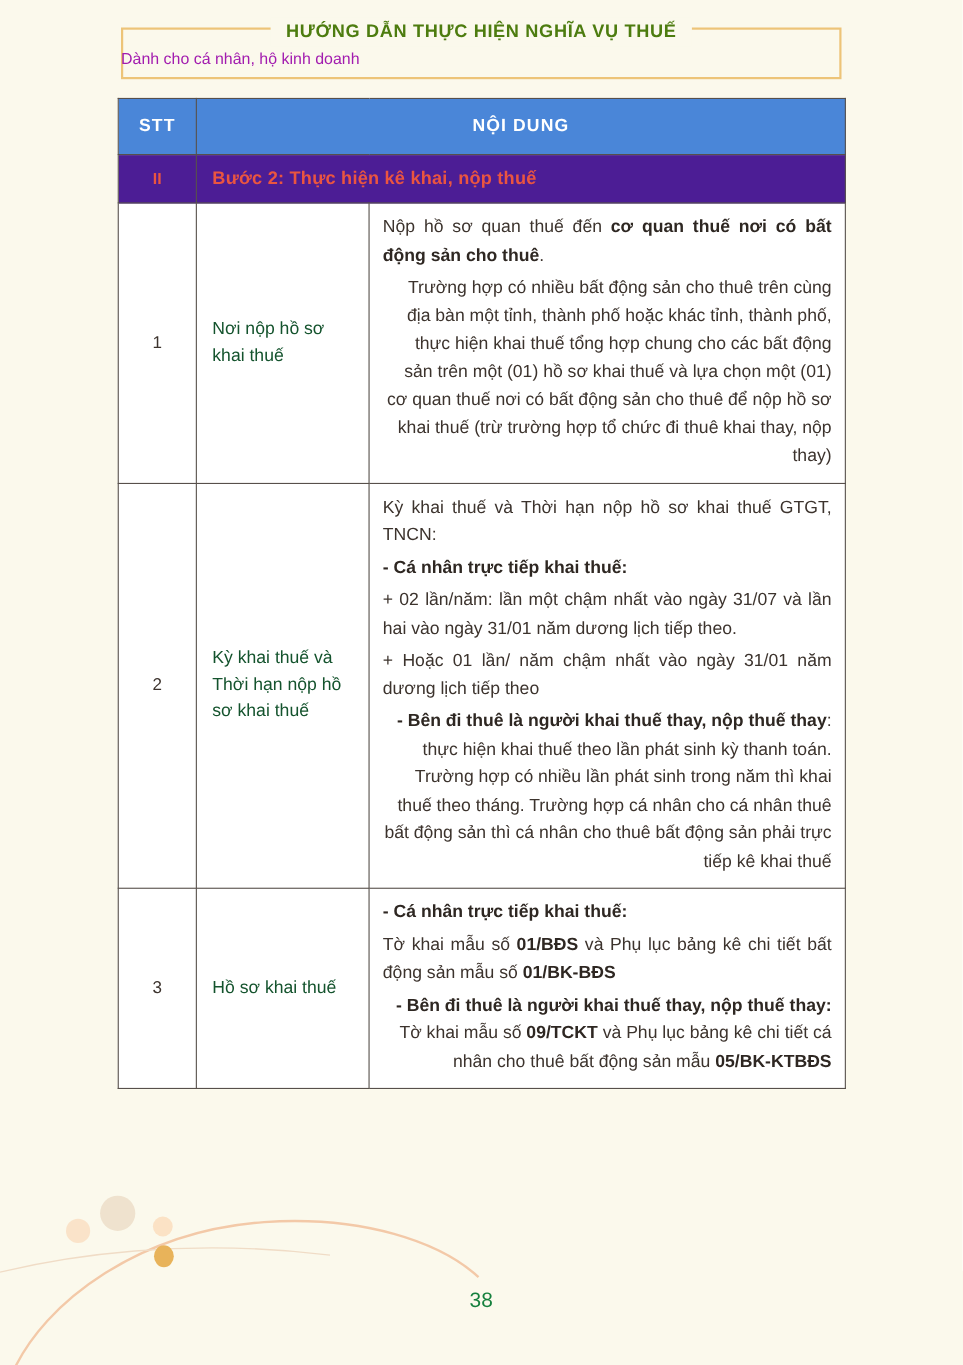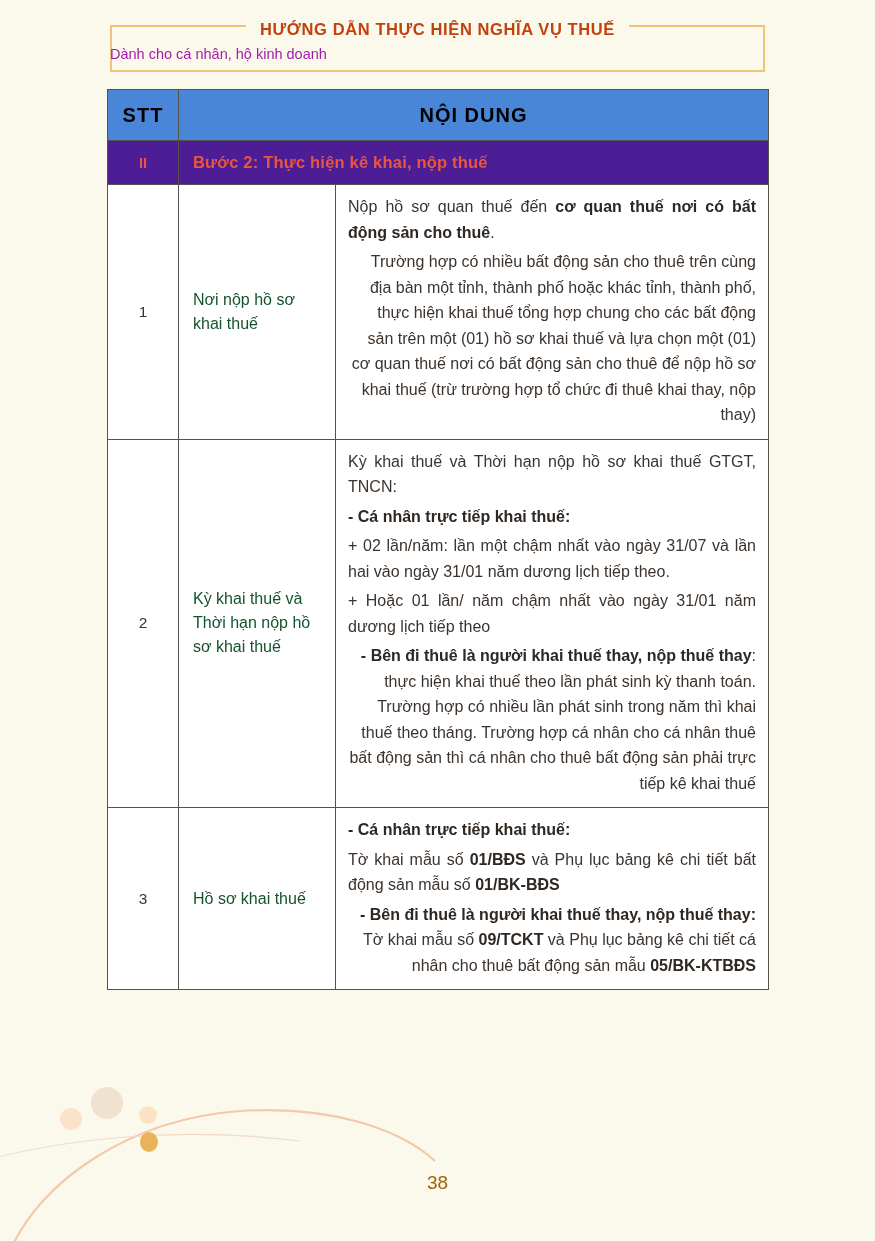--- a/index.html
+++ b/index.html
@@ -48,21 +48,21 @@
     width: 655px;
     height: 26px;
     display: flex;
     align-items: center;
     justify-content: center;
     z-index: 3;
   }
   .header-title {
     background: #fbf9ec;
     padding: 0 14px;
-    color: #c2410c;
+    color: #4d7c0f;
     font-size: 16.5px;
     font-weight: bold;
     letter-spacing: 0.6px;
     white-space: nowrap;
     line-height: 26px;
   }
   .header-sub {
     position: absolute;
     left: 110px;
     top: 44px;
@@ -94,23 +94,23 @@
     vertical-align: middle;
     box-sizing: border-box;
   }
   col.c-stt  { width: 71px; }
   col.c-name { width: 157px; }
   col.c-body { width: 433px; }
 
   
   .hdr th {
     background: #4a86d8;
-    color: #000000;
-    font-weight: bold;
-    font-size: 20px;
+    color: #ffffff;
+    font-weight: bold;
+    font-size: 16px;
     letter-spacing: 1px;
     height: 51px;
     text-align: center;
     vertical-align: middle;
   }
 
   
   .section-row td {
     background: #4c1d95;
     height: 44px;
@@ -159,21 +159,21 @@
   .bd b { font-weight: bold; color: #2e2722; }
 
   
   .page-num {
     position: absolute;
     left: 0;
     top: 1172px;
     width: 875px;
     text-align: center;
     font-size: 19px;
-    color: #a16207;
+    color: #15803d;
     z-index: 2;
   }
 </style>
 </head>
 <body>
 
 <svg class="deco-layer" viewBox="0 0 875 180" preserveAspectRatio="none" aria-hidden="true">
   <path fill="none" stroke="#F3C9A8" stroke-width="2.2" d="M 10 190 C 40 120, 130 58, 240 50 C 330 44, 400 68, 435 100"></path>
   <path fill="none" stroke="#F0DCC6" stroke-width="1.2" d="M -10 98 C 60 80, 170 64, 300 80"></path>
   <ellipse cx="107" cy="42" rx="16" ry="16" fill="#EFE2CE"></ellipse>

